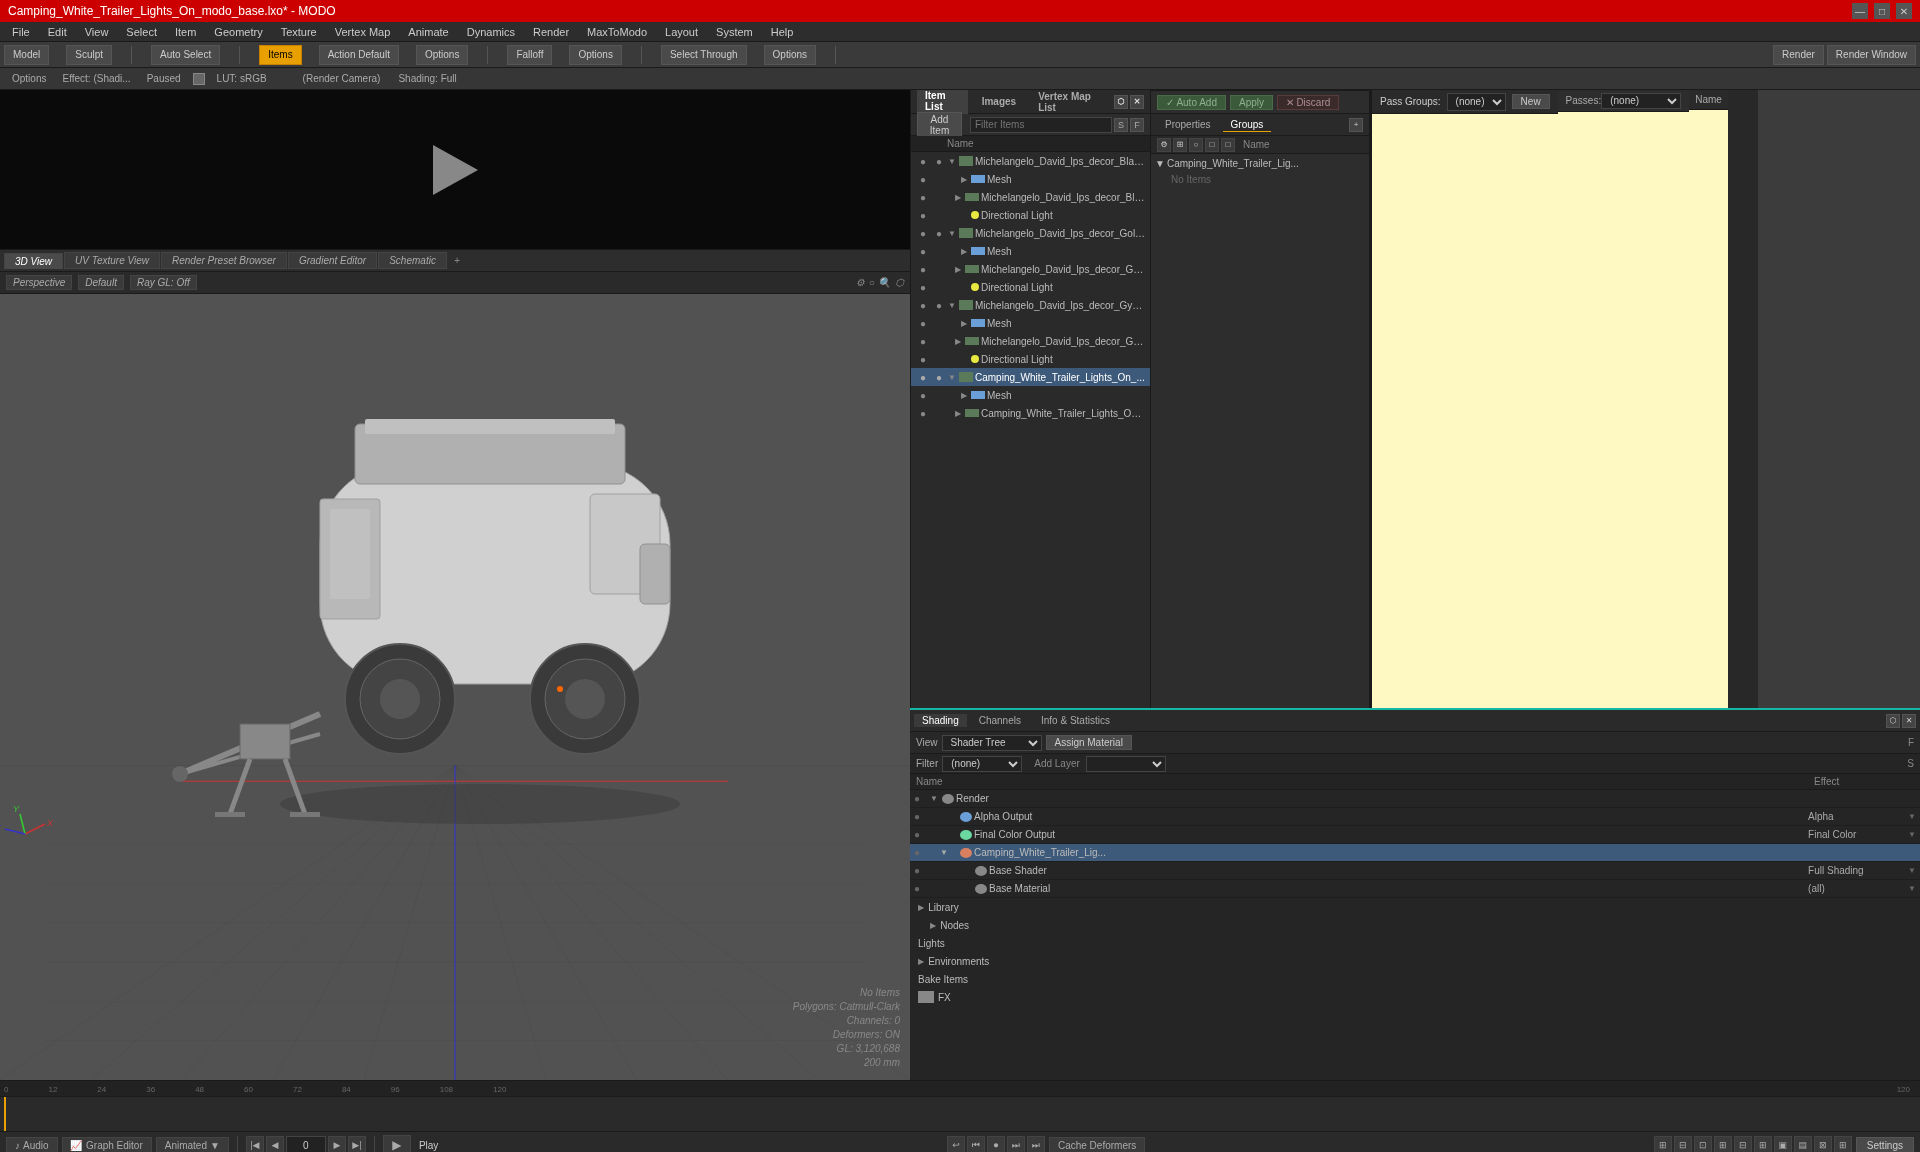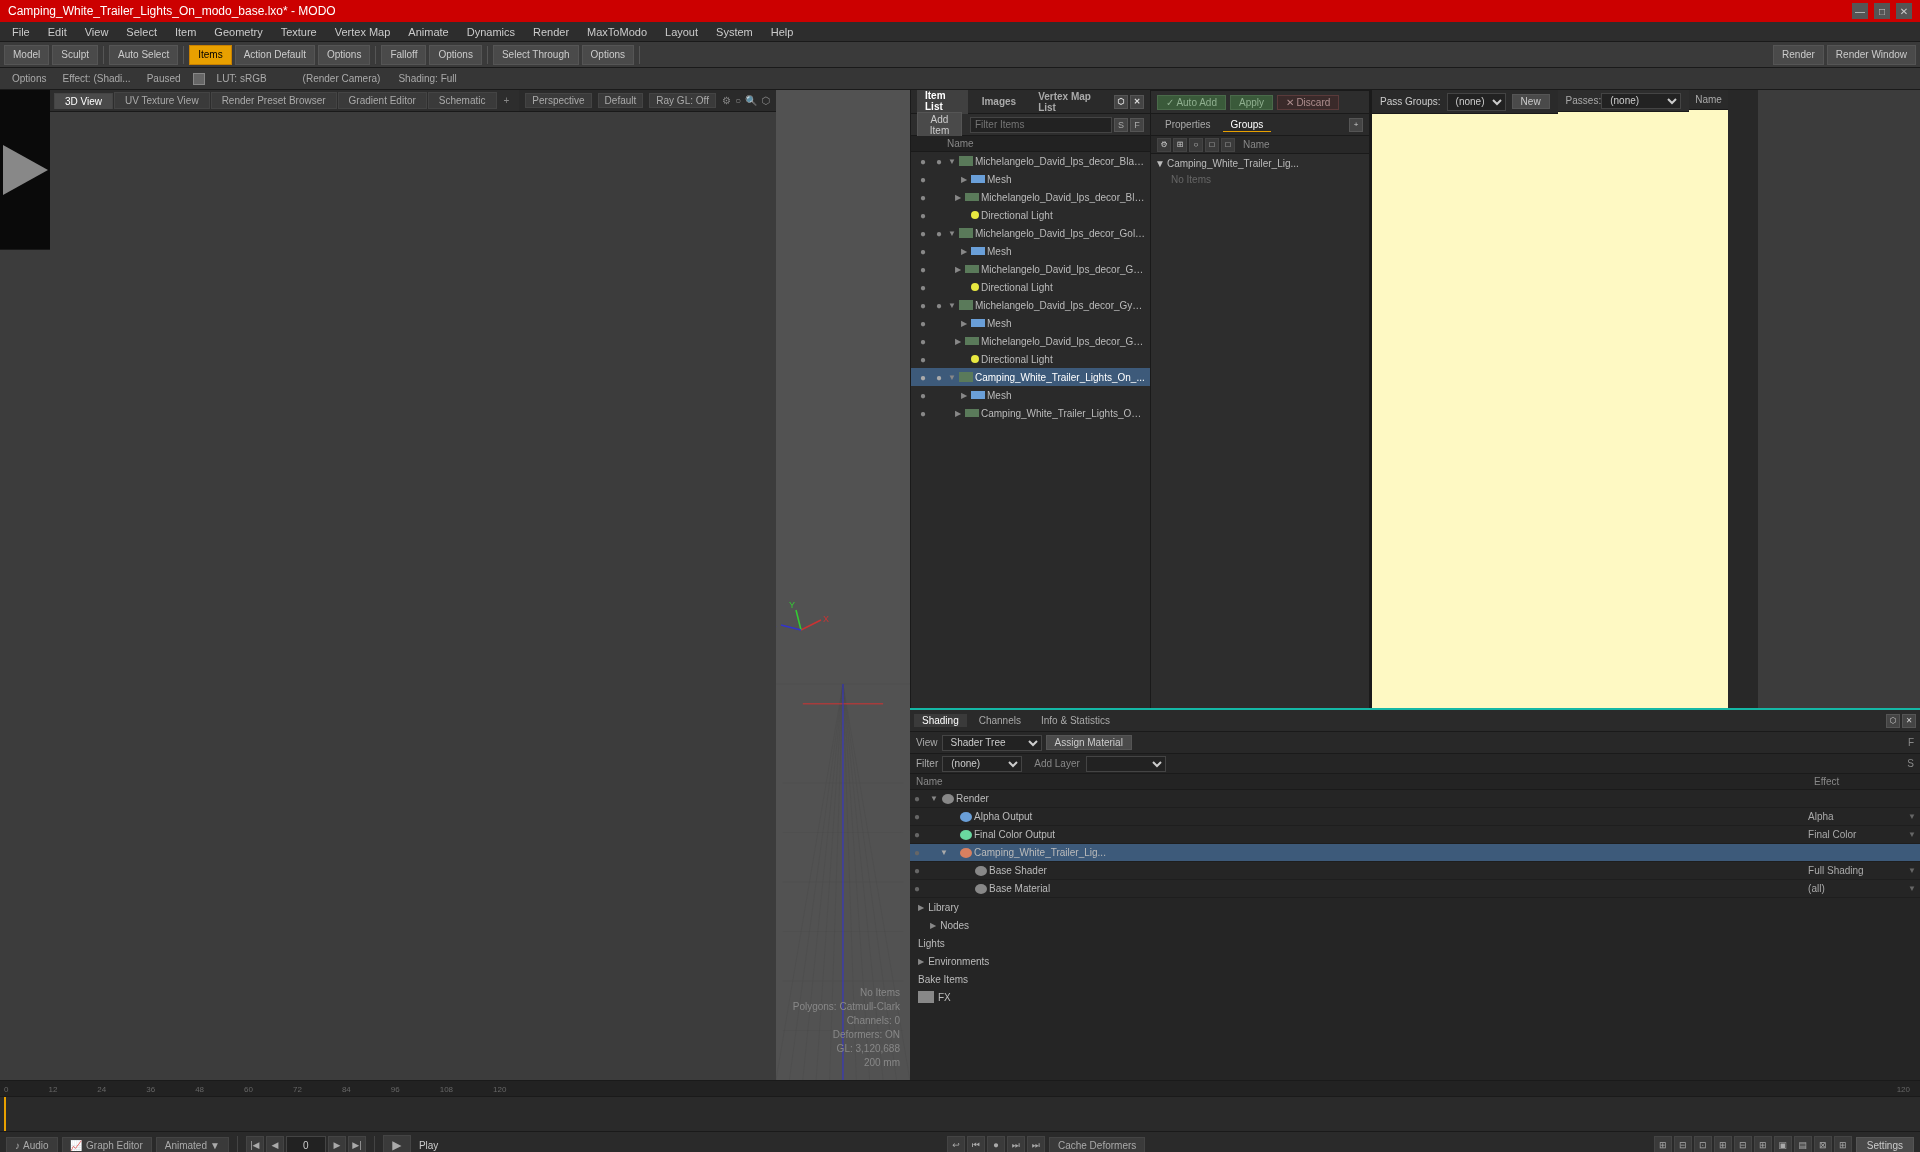--- a/index.html
+++ b/index.html
@@ -52,21 +52,21 @@
       cursor: pointer;
     }
 
     
     .toolbar {
       background: #3a3a3a;
       height: 26px;
       display: flex;
       align-items: center;
       padding: 0 4px;
-      gap: 3px;
+      gap: 17px;
       border-bottom: 1px solid #1a1a1a;
     }
     .toolbar-btn {
       height: 20px;
       padding: 0 8px;
       background: #4a4a4a;
       border: 1px solid #555;
       color: #ccc;
       font-size: 10px;
       cursor: pointer;
@@ -575,23 +575,24 @@
       height: 100%;
     }
 
     
     ::-webkit-scrollbar { width: 6px; height: 6px; }
     ::-webkit-scrollbar-track { background: #222; }
     ::-webkit-scrollbar-thumb { background: #555; }
 
     .left-col {
       display: flex;
-      flex-direction: row;
+      flex-direction: column;
       flex: 1;
       min-width: 0;
+      font-style: italic;
     }
 
     .right-col {
       display: flex;
       flex-direction: column;
       width: 1010px;
     }
 
     .right-top {
       display: flex;

